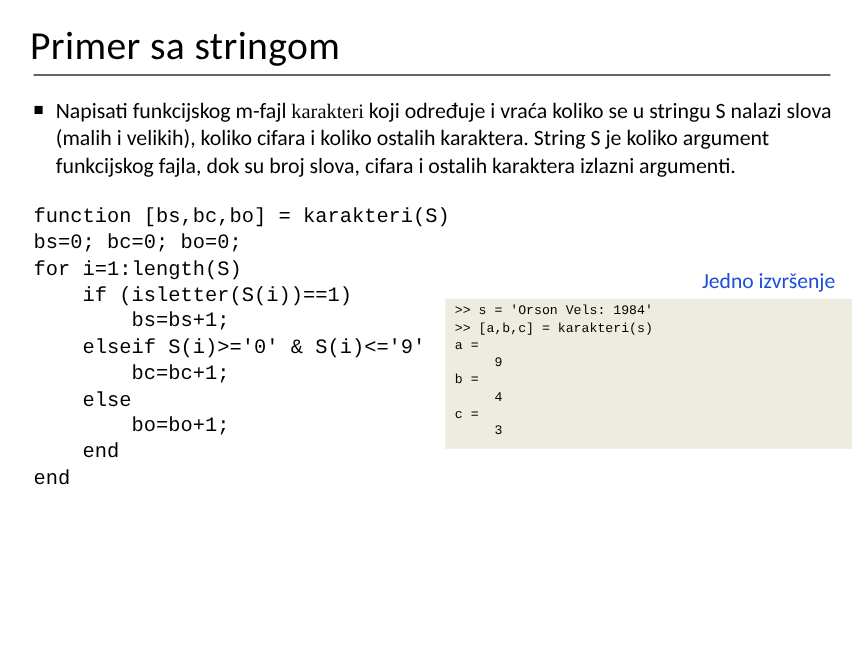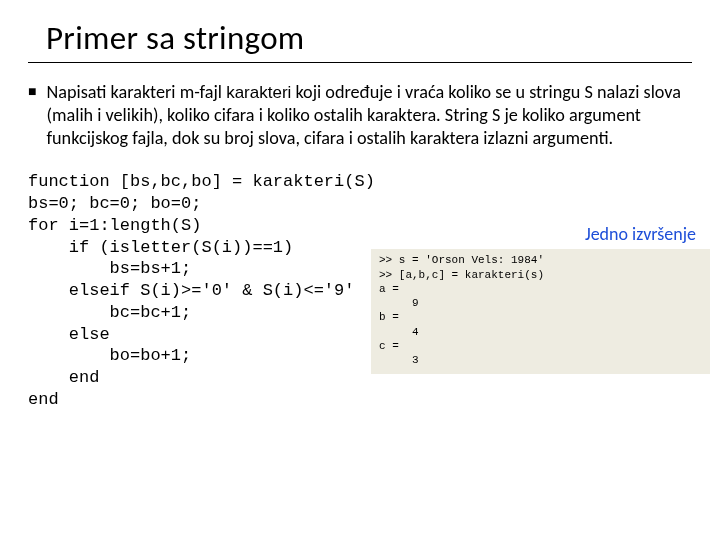--- a/index.html
+++ b/index.html
@@ -8,21 +8,21 @@
     height: 540px;
     background: #fff;
     font-family: Calibri, "Segoe UI", sans-serif;
     color: #000;
     position: relative;
     overflow: hidden;
   }
   .title {
     font-size: 33px;
     font-weight: 400;
-    padding: 18px 0 0 46px;
+    padding: 18px 0 0 25px;
     letter-spacing: 0.3px;
   }
   .rule {
     height: 1px;
     background: #000;
     margin: 4px 28px 0 28px;
   }
   .bullet-row {
     display: flex;
     padding: 18px 22px 0 28px;
@@ -31,21 +31,21 @@
     font-size: 14px;
     line-height: 22px;
     padding-right: 10px;
     color: #000;
   }
   .bullet-text {
     font-size: 18.2px;
     line-height: 1.25;
   }
   .mono-inline {
-    font-family: Liberation Sans, sans-serif;
+    font-family: Liberation Serif, serif;
     font-size: 17px;
   }
   .code-area {
     padding: 22px 0 0 28px;
     position: relative;
   }
   .code-block {
     font-family: Consolas, "Courier New", monospace;
     font-size: 17px;
     line-height: 1.28;
@@ -74,21 +74,21 @@
 </style>
 </head>
 <body>
 
 <div class="title">Primer sa stringom</div>
 <div class="rule"></div>
 
 <div class="bullet-row">
   <div class="bullet-mark">■</div>
   <div class="bullet-text">
-    <span>Napisati karakteri m-fajl </span><span class="mono-inline">karakteri</span><span> koji određuje i vraća koliko se u stringu S nalazi slova (malih i velikih), koliko cifara i koliko ostalih karaktera. String S je koliko argument funkcijskog fajla, dok su broj slova, cifara i ostalih karaktera izlazni argumenti.</span>
+    <span>Napisati funkcijskog m-fajl </span><span class="mono-inline">karakteri</span><span> koji određuje i vraća koliko se u stringu S nalazi slova (malih i velikih), koliko cifara i koliko ostalih karaktera. String S je koliko argument funkcijskog fajla, dok su broj slova, cifara i ostalih karaktera izlazni argumenti.</span>
   </div>
 </div>
 
 <div class="code-area">
   <div class="code-block">function [bs,bc,bo] = karakteri(S)
 bs=0; bc=0; bo=0;
 for i=1:length(S)
     if (isletter(S(i))==1)
         bs=bs+1;
     elseif S(i)&gt;='0' &amp; S(i)&lt;='9'

